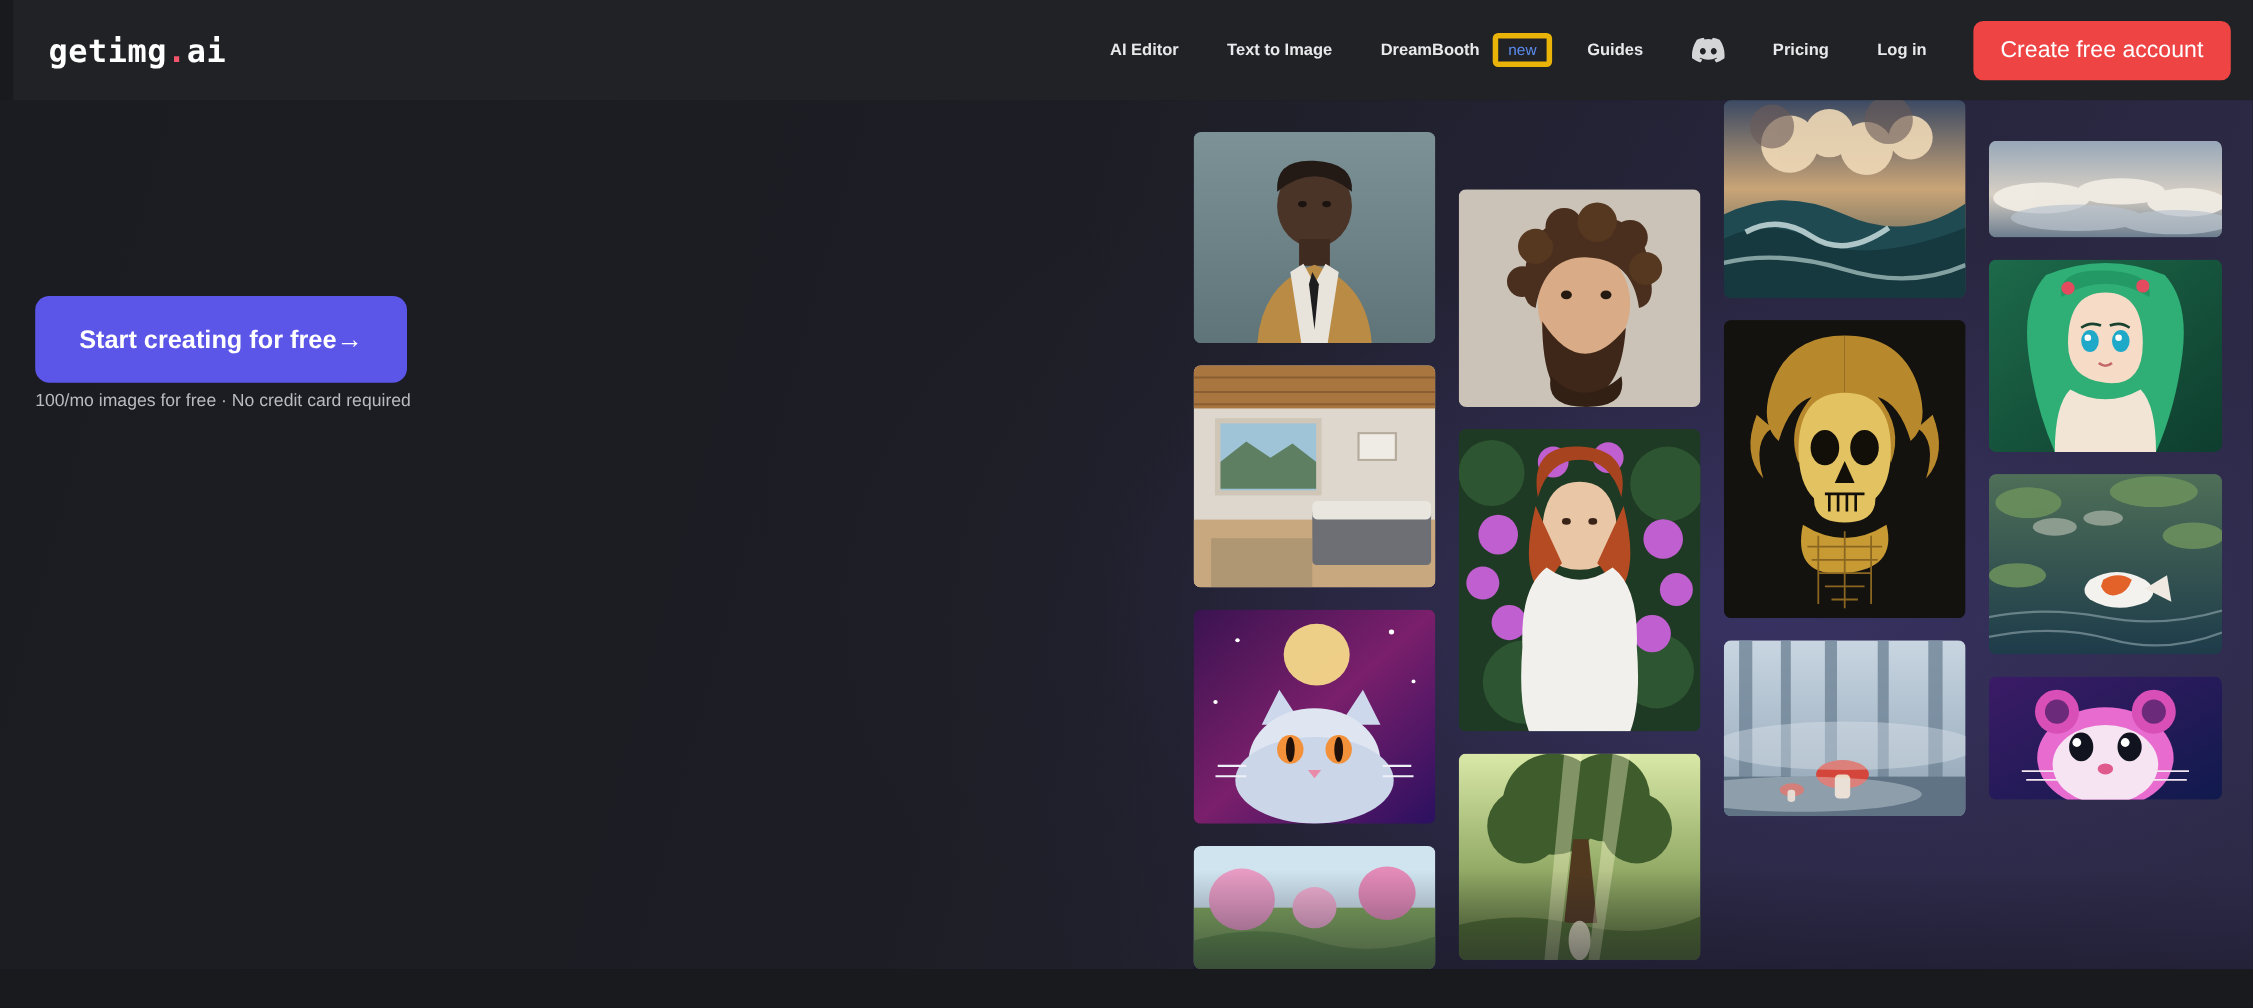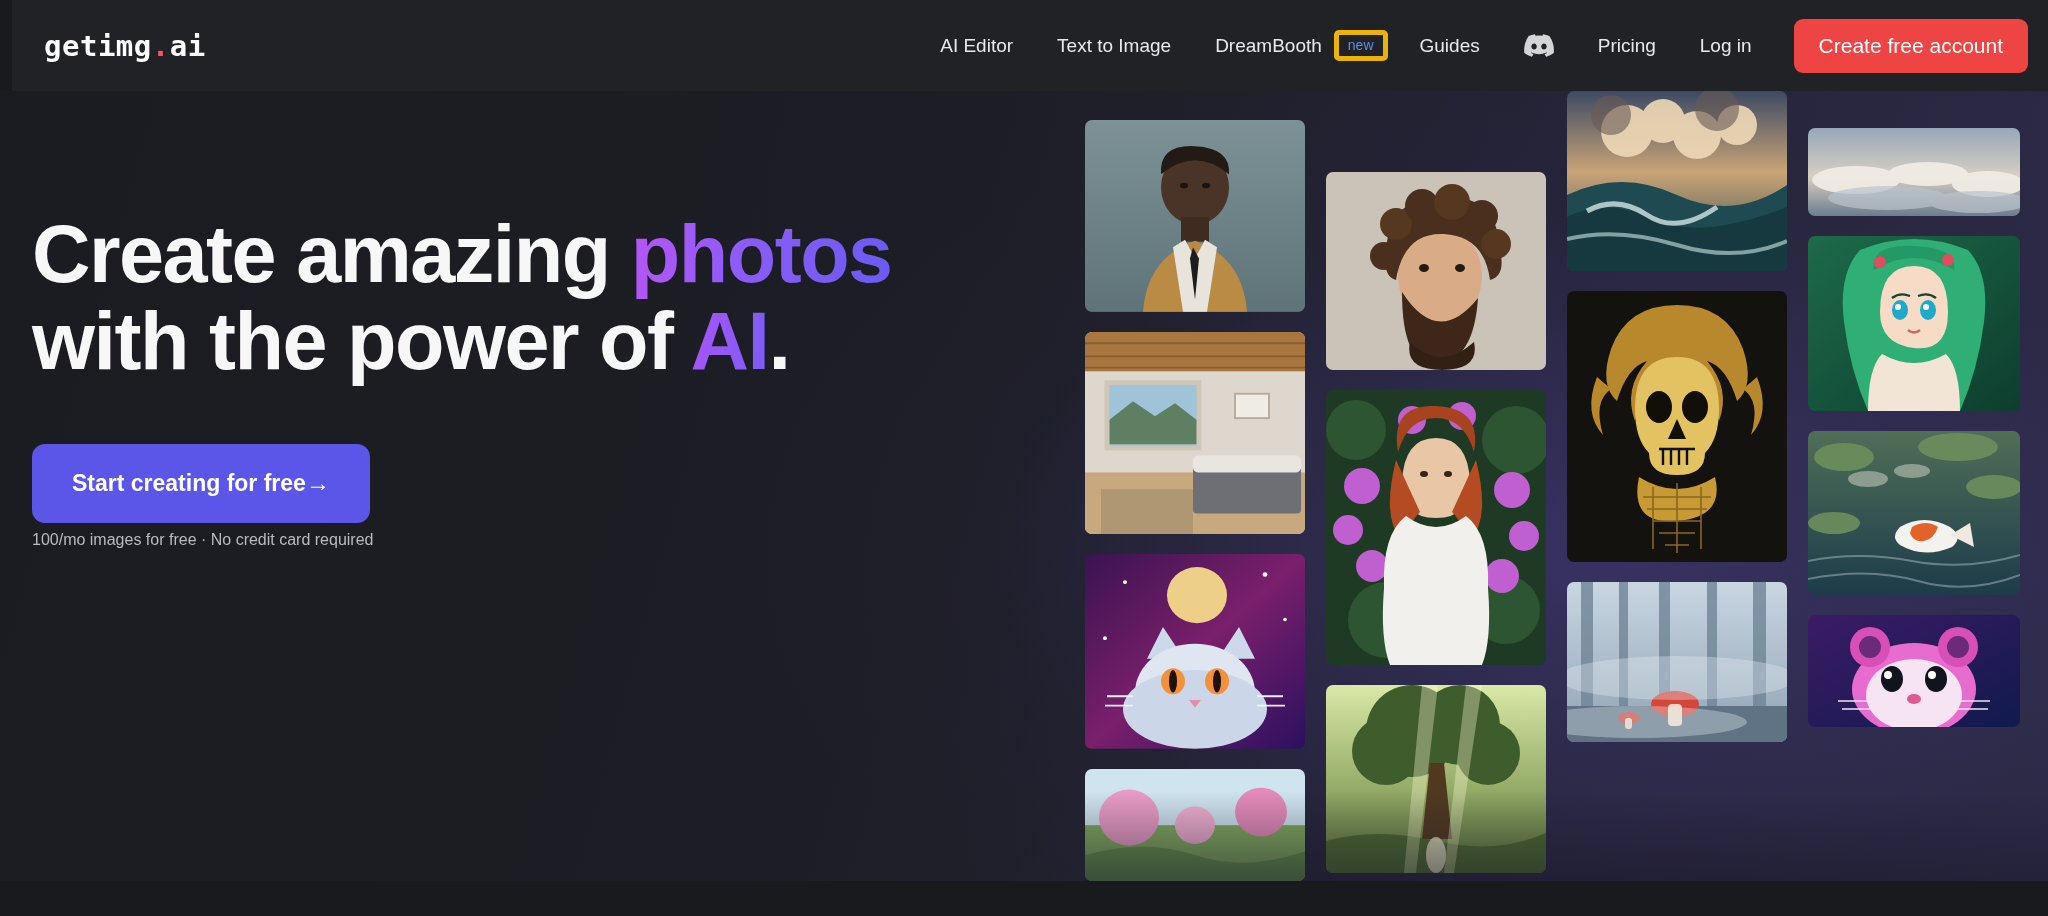--- a/index.html
+++ b/index.html
@@ -23,21 +23,21 @@
   .logo {
     font-family: "DejaVu Sans Mono", "Liberation Mono", monospace;
     font-size: 29px; font-weight: 700; color: #ffffff;
     letter-spacing: 0.5px; white-space: nowrap;
   }
   .logo .dot { color: #f2546b; }
   .nav-right {
     margin-left: auto; display: flex; align-items: center; gap: 0;
   }
   .nav-link {
-    color: #e8e9ea; font-size: 19px; font-weight: 400;
+    color: #e8e9ea; font-size: 15px; font-weight: 700;
     padding: 8px 22px; white-space: nowrap; cursor: pointer;
     text-decoration: none;
   }
   .nav-item { display: flex; align-items: center; }
   .badge-new {
     display: inline-block;
     font-size: 14px; color: #5b8def;
     border: 5px solid #eab308; border-radius: 5px;
     padding: 2px 9px 3px; margin-left: 2px; margin-right: 10px;
     line-height: 1.15;
@@ -178,24 +178,20 @@
         <span class="nav-link">Log in</span>
       </div>
 
       <button class="btn-create">Create free account</button>
     </div>
   </div>
 
   <div class="hero">
 
     <div class="hero-left">
-      <h1 class="headline">
-        <span><span>Create amazing </span><span class="grad-photos">photos</span></span><br>
-        <span><span>with the power of </span><span class="grad-ai">AI</span><span>.</span></span>
-      </h1>
 
 
       <button class="btn-start">
         <span>Start creating for free</span>
         <span class="arrow">→</span>
       </button>
 
       <div class="finefine">100/mo images for free · No credit card required</div>
     </div>
 

